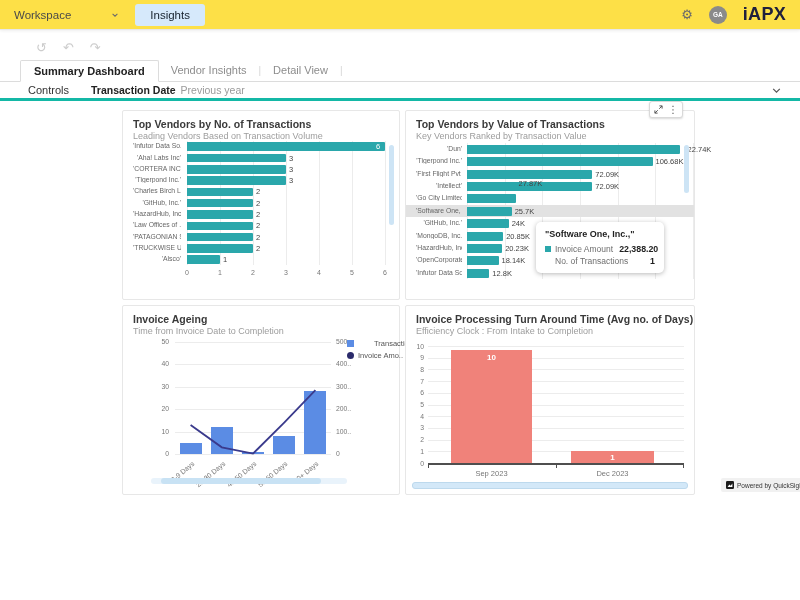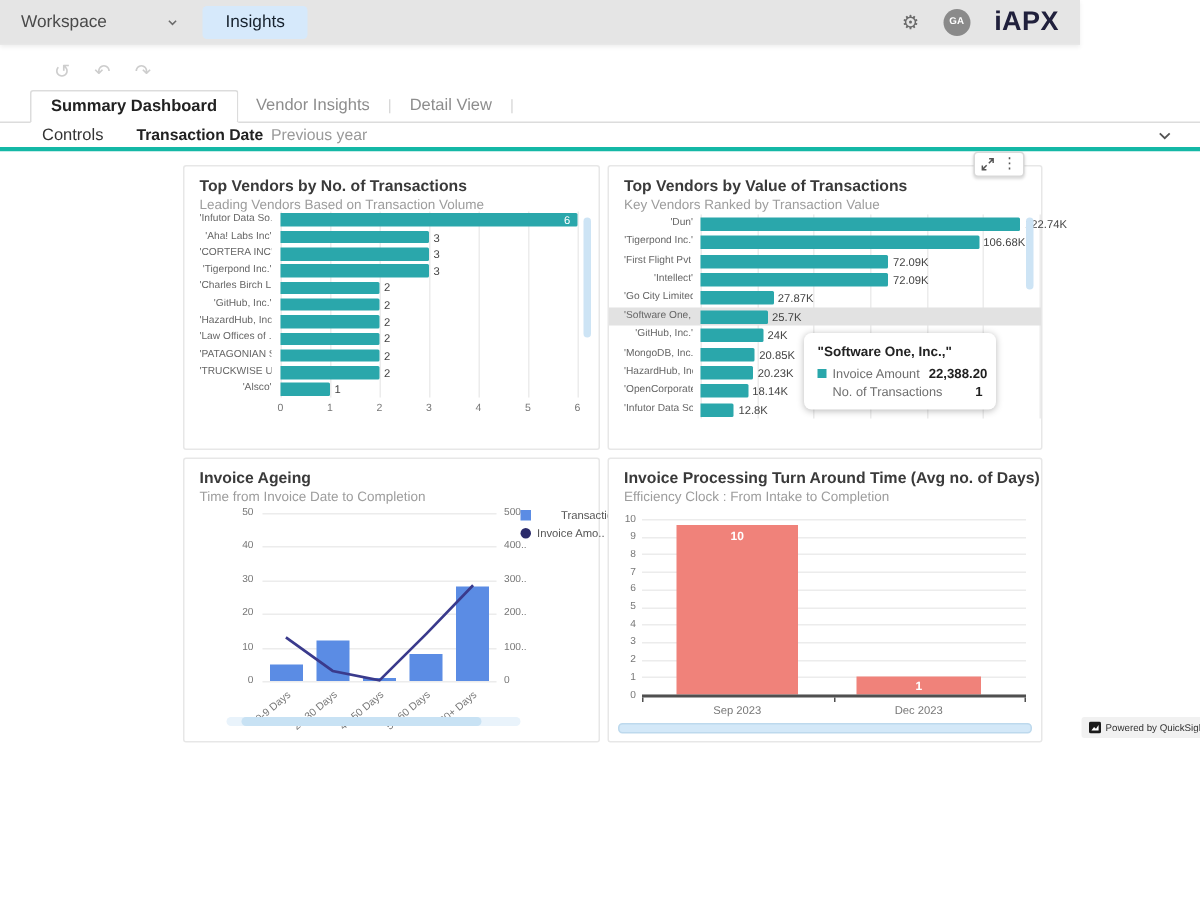--- a/index.html
+++ b/index.html
@@ -1,22 +1,22 @@
 <!DOCTYPE html>
 <html><head>
 <meta charset="utf-8">
 <style>
   * { margin:0; padding:0; box-sizing:border-box; }
   html,body { width:800px; height:600px; }
   body { font-family:"Liberation Sans", sans-serif; background:#fff; position:relative; overflow:hidden; }
   .page { position:absolute; inset:0; background:#fff; }
 
   
-  .hdr { position:absolute; left:0; top:0; width:720px; height:30px; display:flex; align-items:center;
-         padding:0 14px; border-bottom:1px solid #e8e8e8; box-shadow:0 1px 3px rgba(0,0,0,.07); background:#e5e5e5; z-index:20; }
+  .hdr { position:absolute; left:0; top:0; width:800px; height:30px; display:flex; align-items:center;
+         padding:0 14px; border-bottom:1px solid #e8e8e8; box-shadow:0 1px 3px rgba(0,0,0,.07); background:#fde047; z-index:20; }
   .ws { display:flex; align-items:center; gap:40px; font-size:11.5px; color:#4a4a4a; cursor:pointer; }
   .chev { width:8px; height:8px; display:inline-block; }
   .insights-btn { margin-left:16px; background:#d6e9fb; border:none; border-radius:3px; padding:5px 15px;
                   font-size:11.5px; color:#17222e; font-family:inherit; cursor:pointer; }
   .hdr-right { margin-left:auto; display:flex; align-items:center; gap:16px; }
   .gear { font-size:13px; color:#6b6b6b; cursor:pointer; }
   .avatar { width:18px; height:18px; border-radius:50%; background:#8a8a8a; color:#fff; font-size:6.5px;
             display:flex; align-items:center; justify-content:center; font-weight:bold; }
   .logo { font-size:18px; font-weight:800; color:#20203c; letter-spacing:.3px; }
 
@@ -214,21 +214,21 @@
           <div class="hbar" style="left: 51px; top: 16.1px; width: 185.5px; height: 9px; background: rgb(42, 167, 171);"></div>
           <div class="hval" style="left: 239.5px; top: 16.1px;">106.68K</div>
           <div class="hlab" style="top: 28.5px; width: 46px;">'First Flight Pvt Ltd'</div>
           <div class="hbar" style="left: 51px; top: 28.5px; width: 125.3px; height: 9px; background: rgb(42, 167, 171);"></div>
           <div class="hval" style="left: 179.3px; top: 28.5px;">72.09K</div>
           <div class="hlab" style="top: 40.9px; width: 46px;">'Intellect'</div>
           <div class="hbar" style="left: 51px; top: 40.9px; width: 125.3px; height: 9px; background: rgb(42, 167, 171);"></div>
           <div class="hval" style="left: 179.3px; top: 40.9px;">72.09K</div>
           <div class="hlab" style="top: 53.3px; width: 46px;">'Go City Limited'</div>
           <div class="hbar" style="left: 51px; top: 53.3px; width: 48.5px; height: 9px; background: rgb(42, 167, 171);"></div>
-          <div class="hval" style="left: 102.5px; top: 53px;">27.87K</div>
+          <div class="hval" style="left: 102.5px; top: 38px;">27.87K</div>
           <div class="hband" style="top: 64px; height: 12.4px;"></div>
           <div class="hlab" style="top: 65.7px; width: 46px;">'Software One, Inc.'</div>
           <div class="hbar" style="left: 51px; top: 65.7px; width: 44.7px; height: 9px; background: rgb(42, 167, 171);"></div>
           <div class="hval" style="left: 98.7px; top: 65.7px;">25.7K</div>
           <div class="hlab" style="top: 78.1px; width: 46px;">'GitHub, Inc.'</div>
           <div class="hbar" style="left: 51px; top: 78.1px; width: 41.7px; height: 9px; background: rgb(42, 167, 171);"></div>
           <div class="hval" style="left: 95.7px; top: 78.1px;">24K</div>
           <div class="hlab" style="top: 90.5px; width: 46px;">'MongoDB, Inc.'</div>
           <div class="hbar" style="left: 51px; top: 90.5px; width: 36.2px; height: 9px; background: rgb(42, 167, 171);"></div>
           <div class="hval" style="left: 90.2px; top: 90.5px;">20.85K</div>

